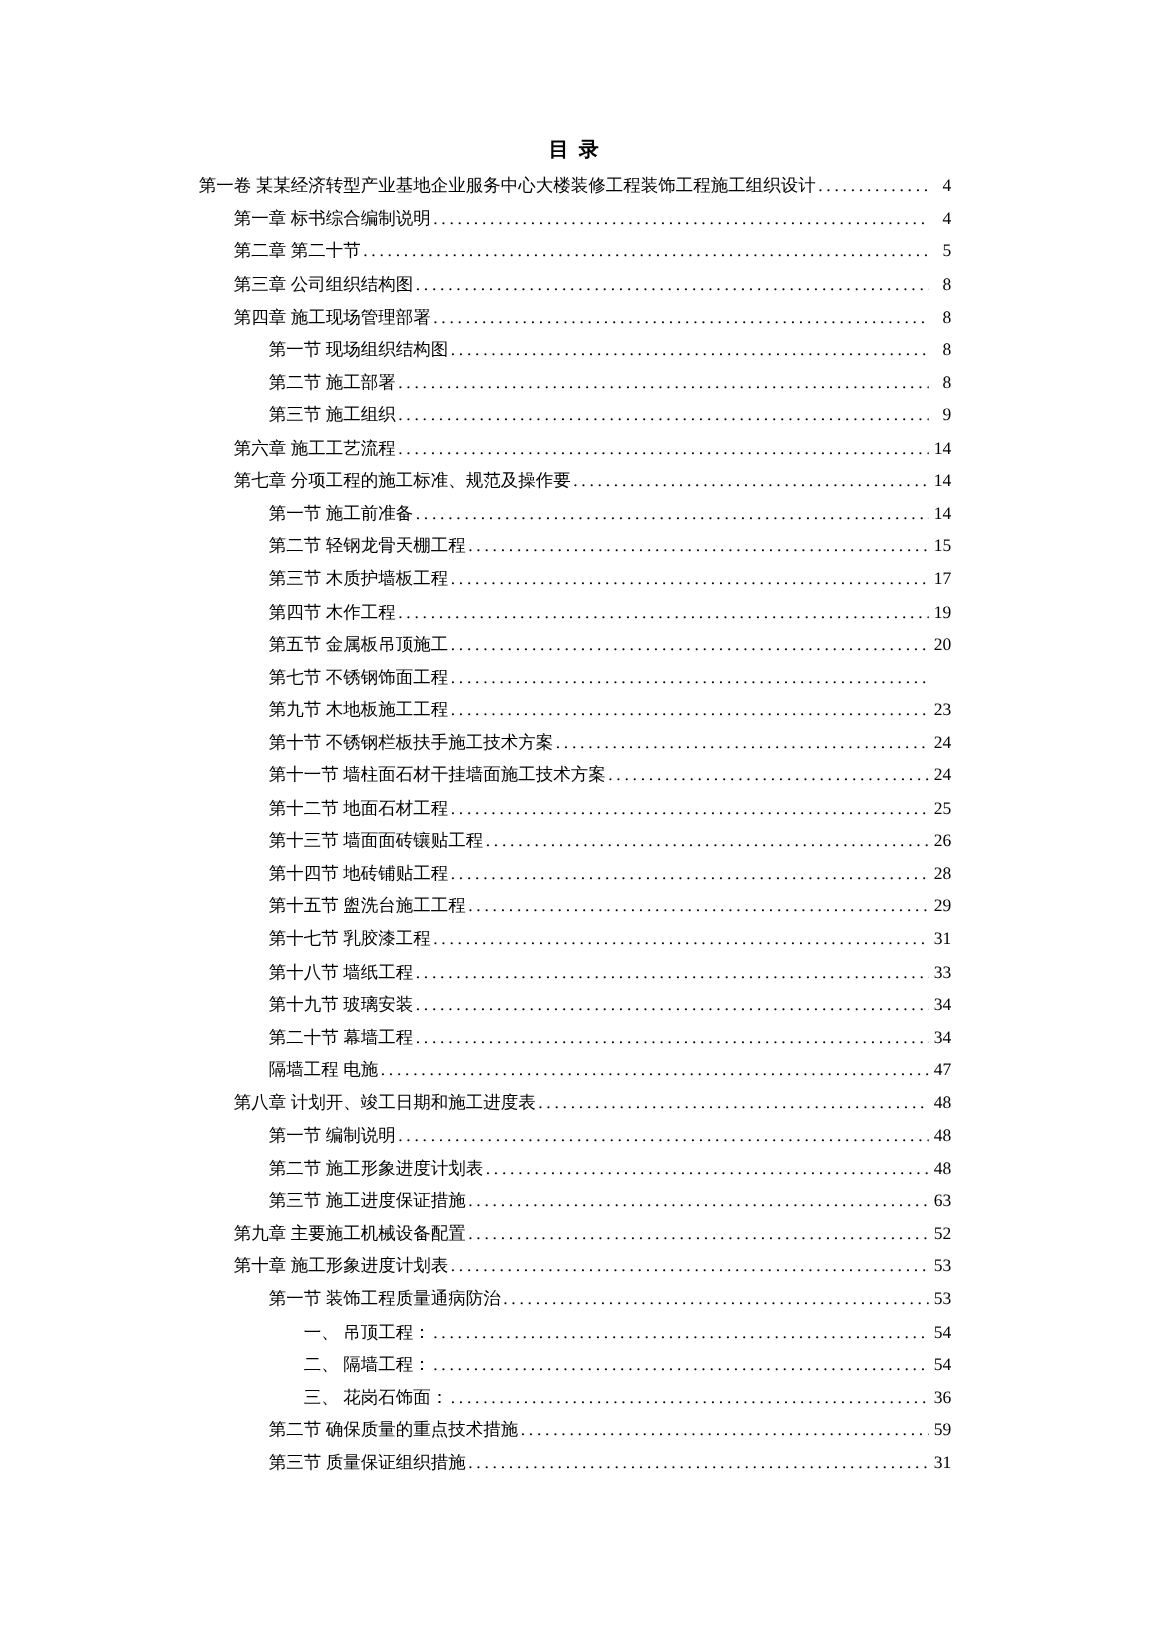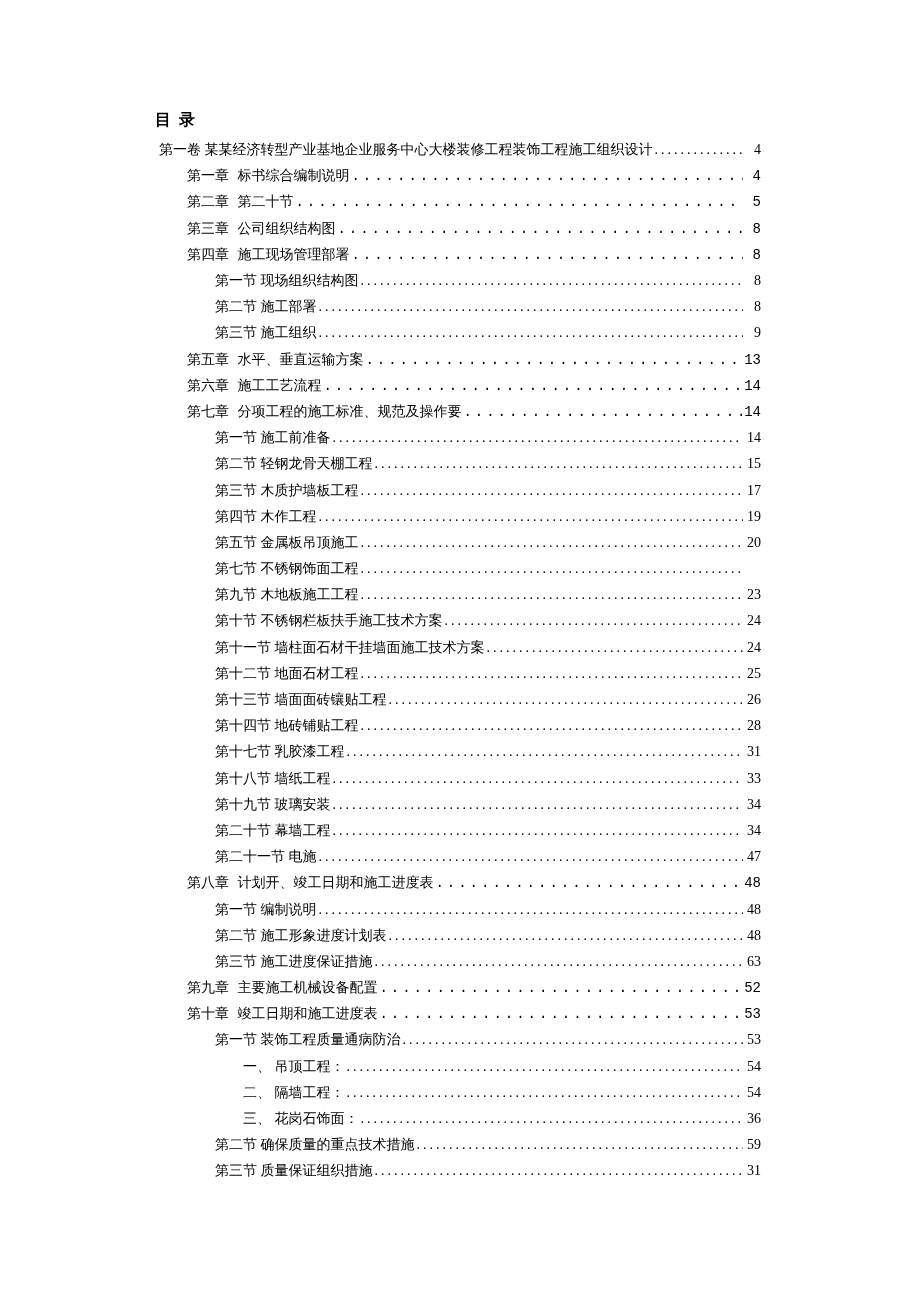--- a/index.html
+++ b/index.html
@@ -15,21 +15,21 @@
       font-family: "SimSun", "宋体", serif;
       font-size: 14px;
       color: #000000;
       box-sizing: border-box;
     }
     .page {
       padding: 110px 155px 100px 155px;
       box-sizing: border-box;
     }
     .title {
-      text-align: left;
+      text-align: center;
       font-size: 16px;
       font-weight: bold;
       margin-bottom: 8px;
       letter-spacing: 2px;
     }
     .toc {
       line-height: 1.0;
     }
     .toc-row {
       display: flex;
@@ -53,21 +53,21 @@
     .toc-dots::before {
       content: ".....................................................................................................................................................................";
     }
     .toc-page {
       flex: 0 0 auto;
       white-space: nowrap;
       min-width: 18px;
       text-align: right;
     }
     .indent-0 { padding-left: 0em; }
-    .indent-1 { padding-left: 2em; font-family: Liberation Mono, monospace; }
+    .indent-1 { padding-left: 2em; }
     .indent-2 { padding-left: 4em; }
     .indent-3 { padding-left: 6em; justify-content: center; }
   </style>
 </head>
 <body>
 
 <div class="page">
   <div class="title">目 录</div>
   <div class="toc" id="toc-container">
       <div class="toc-row indent-0">
@@ -104,25 +104,20 @@
         <span class="toc-label">第二节 施工部署</span>
         <span class="toc-dots"></span>
         <span class="toc-page">8</span>
       </div>
       <div class="toc-row indent-2">
         <span class="toc-label">第三节 施工组织</span>
         <span class="toc-dots"></span>
         <span class="toc-page">9</span>
       </div>
       <div class="toc-row indent-1">
-        <span class="toc-label">第五章 水平、垂直运输方案</span>
-        <span class="toc-dots"></span>
-        <span class="toc-page">13</span>
-      </div>
-      <div class="toc-row indent-1">
         <span class="toc-label">第六章 施工工艺流程</span>
         <span class="toc-dots"></span>
         <span class="toc-page">14</span>
       </div>
       <div class="toc-row indent-1">
         <span class="toc-label">第七章 分项工程的施工标准、规范及操作要</span>
         <span class="toc-dots"></span>
         <span class="toc-page">14</span>
       </div>
       <div class="toc-row indent-2">
@@ -179,41 +174,46 @@
         <span class="toc-label">第十三节 墙面面砖镶贴工程</span>
         <span class="toc-dots"></span>
         <span class="toc-page">26</span>
       </div>
       <div class="toc-row indent-2">
         <span class="toc-label">第十四节 地砖铺贴工程</span>
         <span class="toc-dots"></span>
         <span class="toc-page">28</span>
       </div>
       <div class="toc-row indent-2">
+        <span class="toc-label">第十五节 盥洗台施工工程</span>
+        <span class="toc-dots"></span>
+        <span class="toc-page">29</span>
+      </div>
+      <div class="toc-row indent-2">
         <span class="toc-label">第十七节 乳胶漆工程</span>
         <span class="toc-dots"></span>
         <span class="toc-page">31</span>
       </div>
       <div class="toc-row indent-2">
         <span class="toc-label">第十八节 墙纸工程</span>
         <span class="toc-dots"></span>
         <span class="toc-page">33</span>
       </div>
       <div class="toc-row indent-2">
         <span class="toc-label">第十九节 玻璃安装</span>
         <span class="toc-dots"></span>
         <span class="toc-page">34</span>
       </div>
       <div class="toc-row indent-2">
         <span class="toc-label">第二十节 幕墙工程</span>
         <span class="toc-dots"></span>
         <span class="toc-page">34</span>
       </div>
       <div class="toc-row indent-2">
-        <span class="toc-label">第二十一节 电施</span>
+        <span class="toc-label">隔墙工程 电施</span>
         <span class="toc-dots"></span>
         <span class="toc-page">47</span>
       </div>
       <div class="toc-row indent-1">
         <span class="toc-label">第八章 计划开、竣工日期和施工进度表</span>
         <span class="toc-dots"></span>
         <span class="toc-page">48</span>
       </div>
       <div class="toc-row indent-2">
         <span class="toc-label">第一节 编制说明</span>
@@ -229,21 +229,21 @@
         <span class="toc-label">第三节 施工进度保证措施</span>
         <span class="toc-dots"></span>
         <span class="toc-page">63</span>
       </div>
       <div class="toc-row indent-1">
         <span class="toc-label">第九章 主要施工机械设备配置</span>
         <span class="toc-dots"></span>
         <span class="toc-page">52</span>
       </div>
       <div class="toc-row indent-1">
-        <span class="toc-label">第十章 竣工日期和施工进度表</span>
+        <span class="toc-label">第十章 施工形象进度计划表</span>
         <span class="toc-dots"></span>
         <span class="toc-page">53</span>
       </div>
       <div class="toc-row indent-2">
         <span class="toc-label">第一节 装饰工程质量通病防治</span>
         <span class="toc-dots"></span>
         <span class="toc-page">53</span>
       </div>
       <div class="toc-row indent-3">
         <span class="toc-label">一、 吊顶工程：</span>

